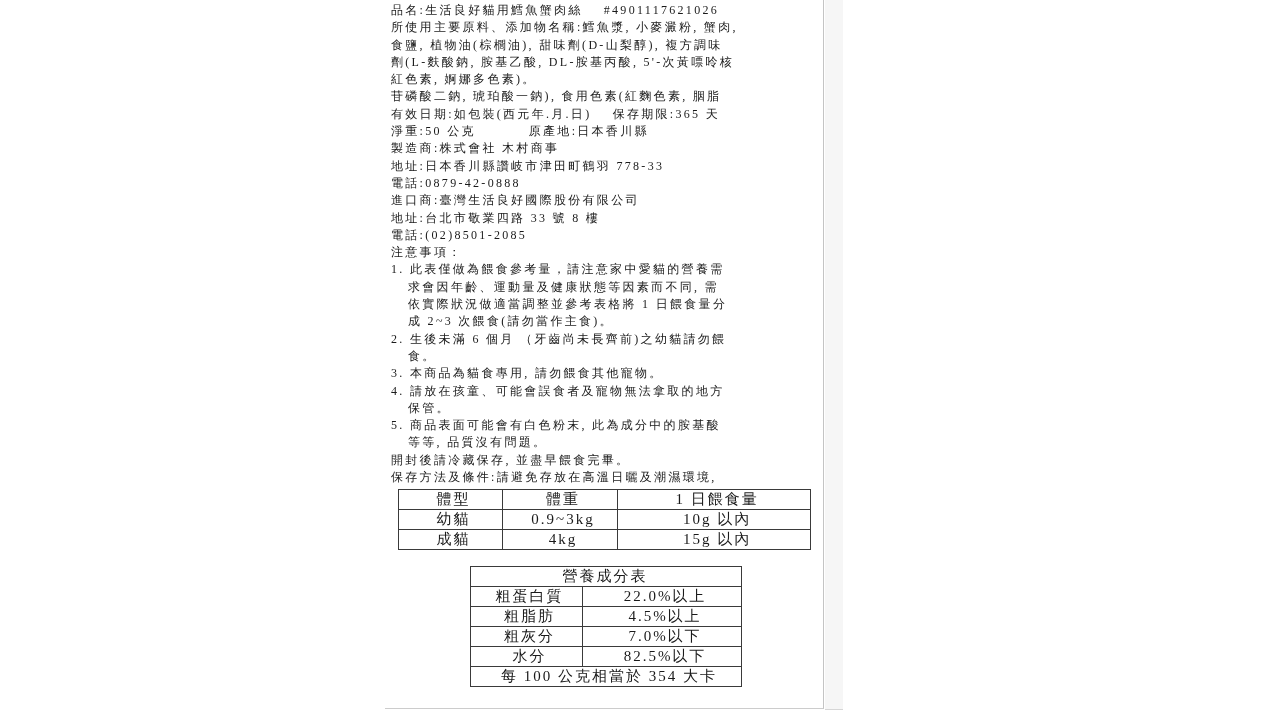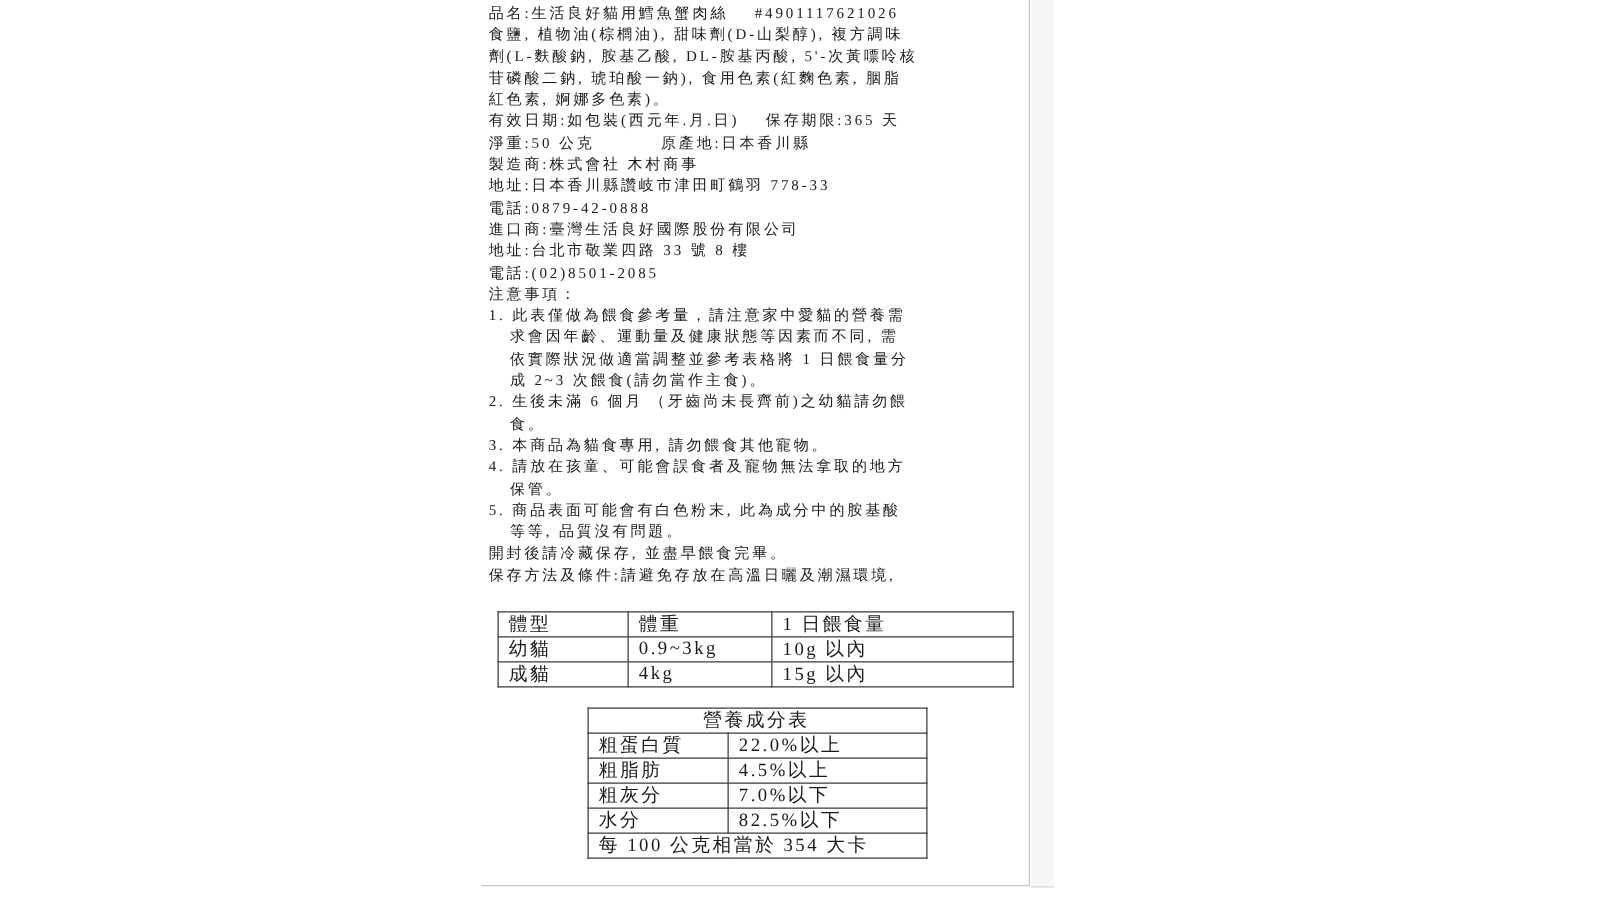--- a/index.html
+++ b/index.html
@@ -18,43 +18,44 @@
 
   .text-block{
     position:absolute; left:6px; top:2px; width:432px;
     font-size:12px; line-height:17.3px; letter-spacing:2.3px;
   }
   .ln{ height:17.3px; white-space:pre; overflow:visible; }
   .hang{ padding-left:17px; }
 
   table{ border-collapse:collapse; table-layout:fixed; position:absolute;
          font-size:15px; letter-spacing:2px; color:#1a1a1a; }
-  td,th{ border:1.5px solid #3a3a3a; font-weight:normal; text-align:left;
+  td,th{ border:1.5px solid #3a3a3a; font-weight:normal; text-align:center;
          padding:0 2px 0 8px; white-space:pre; overflow:hidden; }
 
   .feeding-table{ left:13px; top:489px; width:412px; }
   .feeding-table td,.feeding-table th{ height:19.7px; }
   .col-f1{ width:104px; } .col-f2{ width:115px; } .col-f3{ width:193px; }
 
   .nutrition-table{ left:85px; top:566px; width:271px; }
   .nutrition-table td,.nutrition-table th{ height:19.1px; }
   .col-n1{ width:112px; } .col-n2{ width:159px; }
   .nutrition-title{ text-align:center; padding-left:0; }
 </style>
 </head>
 <body>
 
 <div class="scan-page">
 
   <div class="text-block">
     <div class="ln">品名:生活良好貓用鱈魚蟹肉絲    #4901117621026</div>
+    <div class="ln">所使用主要原料、添加物名稱:鱈魚漿, 小麥澱粉, 蟹肉,</div>
     <div class="ln">食鹽, 植物油(棕櫚油), 甜味劑(D-山梨醇), 複方調味</div>
     <div class="ln">劑(L-麩酸鈉, 胺基乙酸, DL-胺基丙酸, 5'-次黃嘌呤核</div>
+    <div class="ln">紅色素, 婀娜多色素)。</div>
     <div class="ln">苷磷酸二鈉, 琥珀酸一鈉), 食用色素(紅麴色素, 胭脂</div>
-    <div class="ln">紅色素, 婀娜多色素)。</div>
     <div class="ln">有效日期:如包裝(西元年.月.日)    保存期限:365 天</div>
     <div class="ln">淨重:50 公克          原產地:日本香川縣</div>
     <div class="ln">製造商:株式會社 木村商事</div>
     <div class="ln">地址:日本香川縣讚岐市津田町鶴羽 778-33</div>
     <div class="ln">電話:0879-42-0888</div>
     <div class="ln">進口商:臺灣生活良好國際股份有限公司</div>
     <div class="ln">地址:台北市敬業四路 33 號 8 樓</div>
     <div class="ln">電話:(02)8501-2085</div>
     <div class="ln">注意事項：</div>
     <div class="ln">1. 此表僅做為餵食參考量，請注意家中愛貓的營養需</div>

